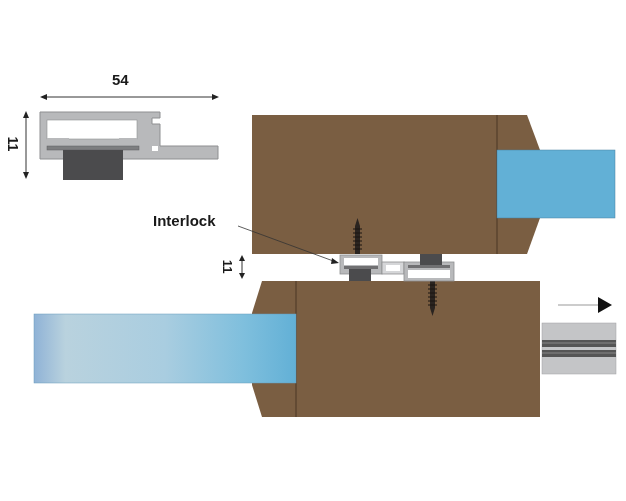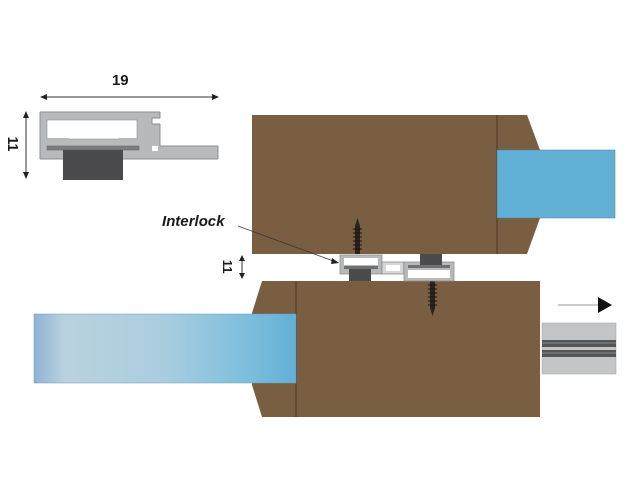--- a/index.html
+++ b/index.html
@@ -102,16 +102,16 @@
     <line x1="542" y1="343" x2="616" y2="343" stroke="#888" stroke-width="1"></line>
     <line x1="542" y1="353" x2="616" y2="353" stroke="#888" stroke-width="1"></line>
   </g>
 
   <g>
     <line x1="558" y1="305" x2="598" y2="305" stroke="#999" stroke-width="1"></line>
     <polygon points="598,297 612,305 598,313" fill="#111"></polygon>
   </g>
 </svg>
 
-<div class="abs lbl" style="left:112px;top:71px;font-size:15px;">19</div>
+<div class="abs lbl" style="left:112px;top:71px;font-size:15px;">54</div>
 <div class="abs lbl" style="left:6px;top:136px;font-size:14px;transform:rotate(90deg);transform-origin:center;">11</div>
-<div class="abs lbl" style="left:162px;top:212px;font-size:15px;font-style:italic;">Interlock</div>
+<div class="abs lbl" style="left:153px;top:212px;font-size:15px;">Interlock</div>
 <div class="abs lbl" style="left:221px;top:259px;font-size:13px;transform:rotate(90deg);transform-origin:center;">11</div>
 
 </body></html>

